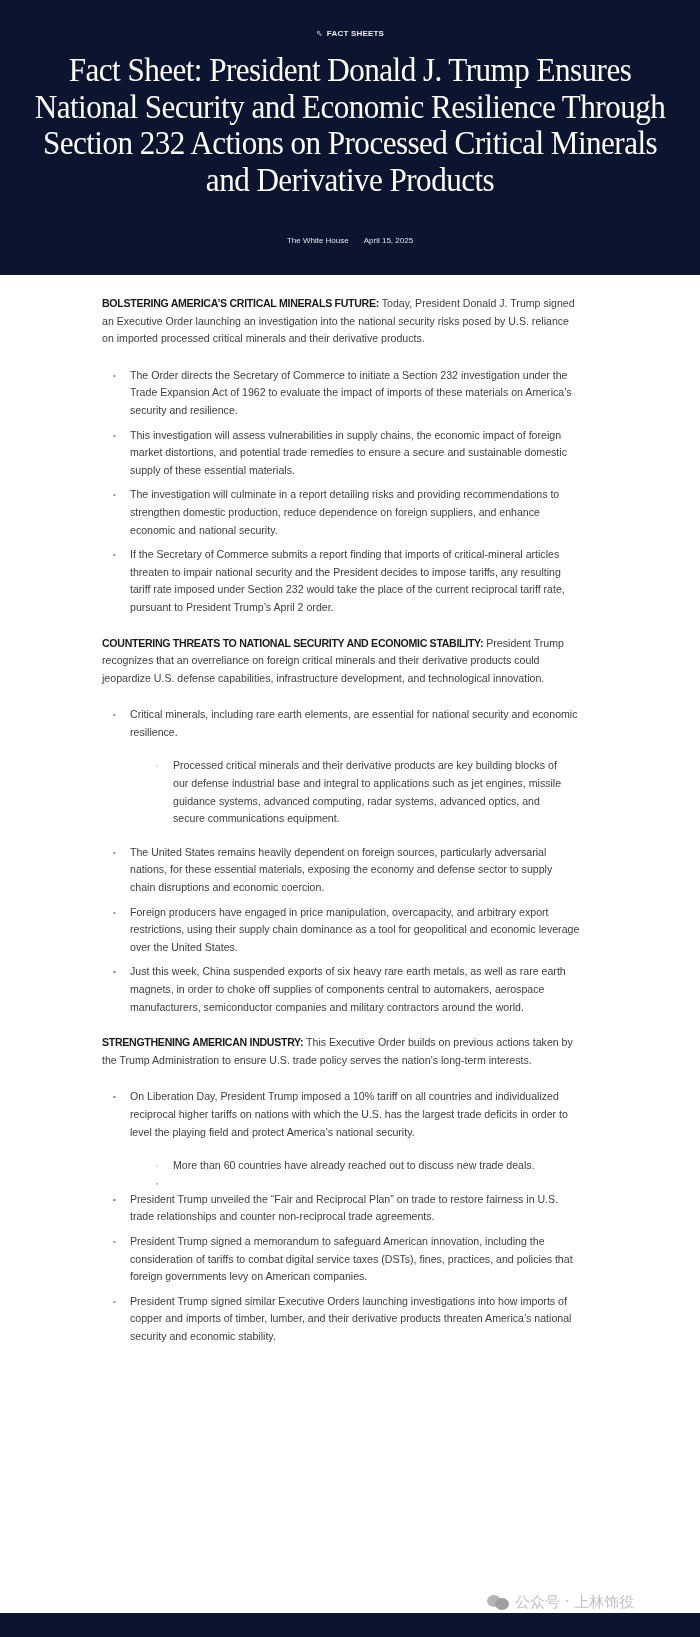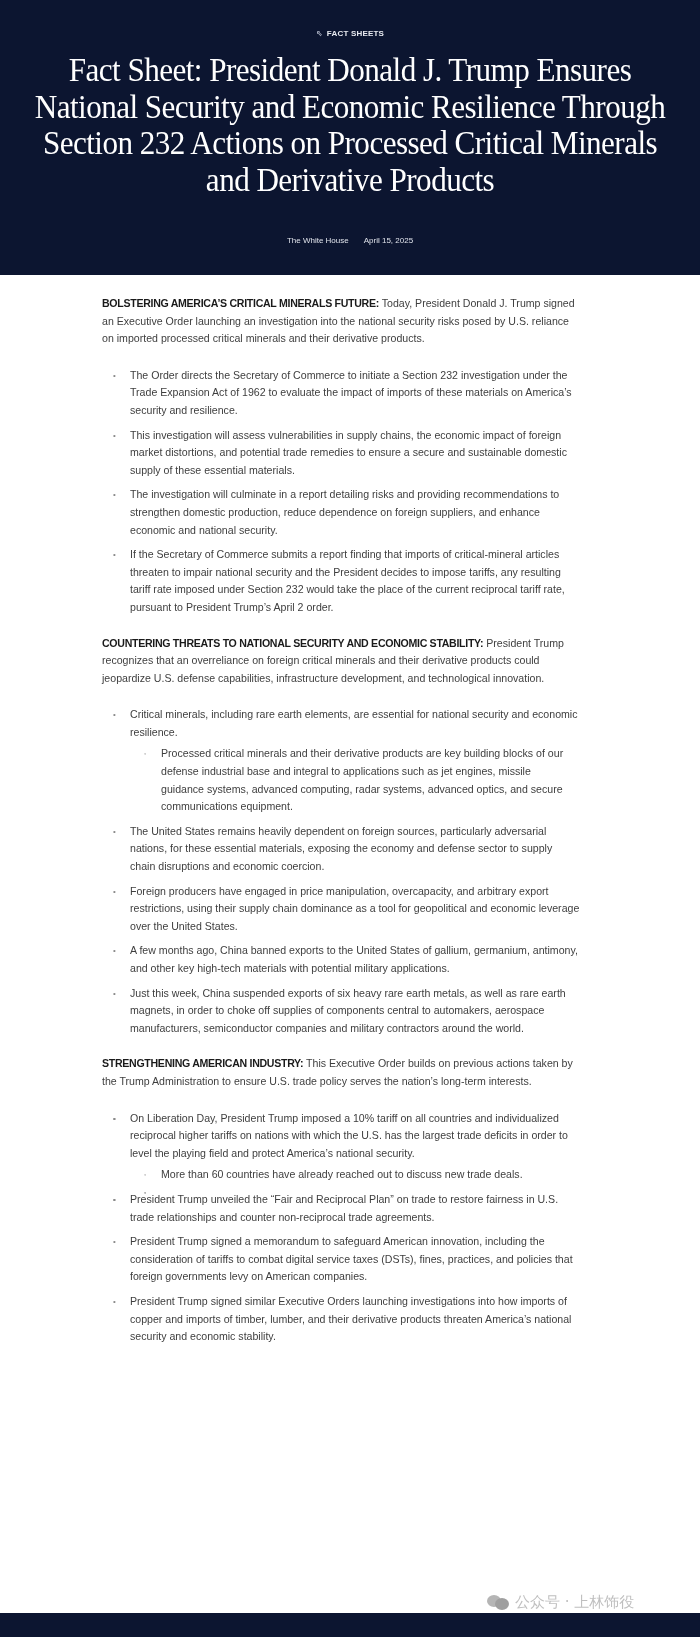--- a/index.html
+++ b/index.html
@@ -37,21 +37,21 @@
     }
     .para b { color: #1a1a1a; font-weight: bold; letter-spacing: -0.3px; }
     ul.lvl1 { list-style: none; width: 478px; margin: 19px 0 0 0; }
     ul.lvl1 > li {
       position: relative; padding-left: 28px; font-size: 10.6px; line-height: 17.6px;
       color: #3e3e3e; margin-bottom: 7px;
     }
     ul.lvl1 > li > .bullet {
       position: absolute; left: 11px; top: 0; color: #8a8a8a; font-size: 8px;
     }
-    ul.lvl2 { list-style: none; margin: 4px; }
+    ul.lvl2 { list-style: none; margin: 16px; }
     ul.lvl2 > li {
       position: relative; padding-left: 27px; font-size: 10.6px; line-height: 17.6px; color: #3e3e3e;
     }
     ul.lvl2 > li > .bullet {
       position: absolute; left: 10px; top: 0; color: #8a8a8a; font-size: 7px;
     }
     .section-gap { height: 11px; }
 
     .footer-bar {
       position: absolute; left: 0; top: 1613px; width: 700px; height: 24px; background: #0c1530;
@@ -94,21 +94,21 @@
       <li><span class="bullet">•</span><span>If the Secretary of Commerce submits a report finding that imports of critical-mineral articles threaten to impair national security and the President decides to impose tariffs, any resulting tariff rate imposed under Section 232 would take the place of the current reciprocal tariff rate, pursuant to President Trump’s April 2 order.</span></li>
     </ul>
     <div class="section-gap"></div>
     <p class="para"><b>COUNTERING THREATS TO NATIONAL SECURITY AND ECONOMIC STABILITY:</b><span> President Trump recognizes that an overreliance on foreign critical minerals and their derivative products could jeopardize U.S. defense capabilities, infrastructure development, and technological innovation.</span></p>
     <ul class="lvl1">
       <li><span class="bullet">•</span><span>Critical minerals, including rare earth elements, are essential for national security and economic resilience.</span><ul class="lvl2">
           <li><span class="bullet">◦</span><span>Processed critical minerals and their derivative products are key building blocks of our defense industrial base and integral to applications such as jet engines, missile guidance systems, advanced computing, radar systems, advanced optics, and secure communications equipment.</span></li>
         </ul></li>
       <li><span class="bullet">•</span><span>The United States remains heavily dependent on foreign sources, particularly adversarial nations, for these essential materials, exposing the economy and defense sector to supply chain disruptions and economic coercion.</span></li>
       <li><span class="bullet">•</span><span>Foreign producers have engaged in price manipulation, overcapacity, and arbitrary export restrictions, using their supply chain dominance as a tool for geopolitical and economic leverage over the United States.</span></li>
-      <li><span class="bullet">•</span><span>A few months ago, China banned exports to the United States of gallium, germanium, antimony, and other key high-tech materials with potential military applications.</span></li>
+      <li><span class="bullet">•</span></li>
       <li><span class="bullet">•</span><span>Just this week, China suspended exports of six heavy rare earth metals, as well as rare earth magnets, in order to choke off supplies of components central to automakers, aerospace manufacturers, semiconductor companies and military contractors around the world.</span></li>
     </ul>
     <div class="section-gap"></div>
     <p class="para"><b>STRENGTHENING AMERICAN INDUSTRY:</b><span> This Executive Order builds on previous actions taken by the Trump Administration to ensure U.S. trade policy serves the nation’s long-term interests.</span></p>
     <ul class="lvl1">
       <li><span class="bullet">•</span></li>
       <li><span class="bullet">•</span><span>On Liberation Day, President Trump imposed a 10% tariff on all countries and individualized reciprocal higher tariffs on nations with which the U.S. has the largest trade deficits in order to level the playing field and protect America’s national security.</span><ul class="lvl2">
           <li><span class="bullet">◦</span><span>More than 60 countries have already reached out to discuss new trade deals.</span></li>
           <li><span class="bullet">◦</span></li>
           <li><span class="bullet">◦</span></li>

